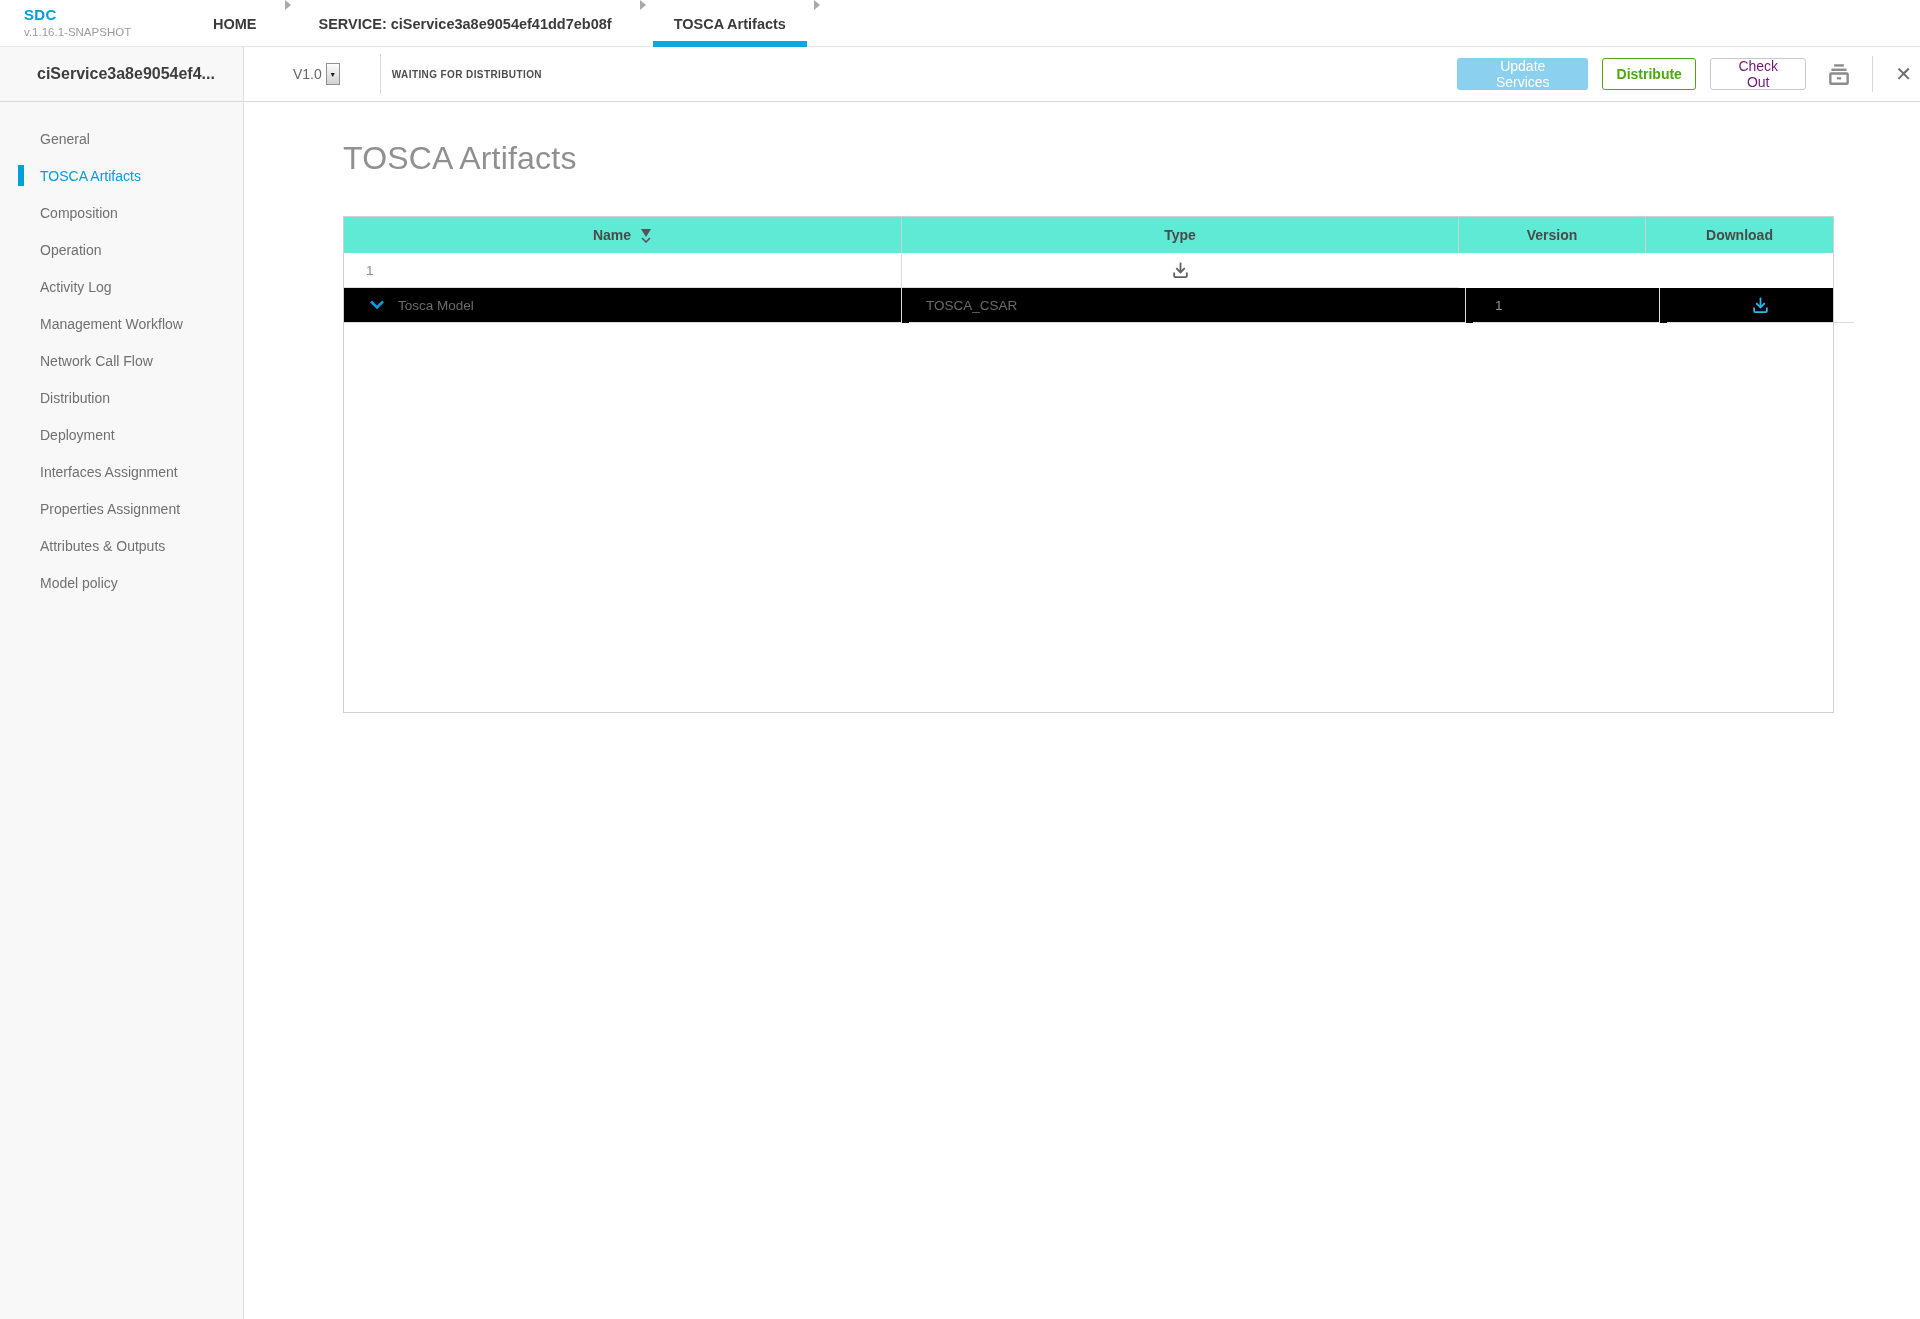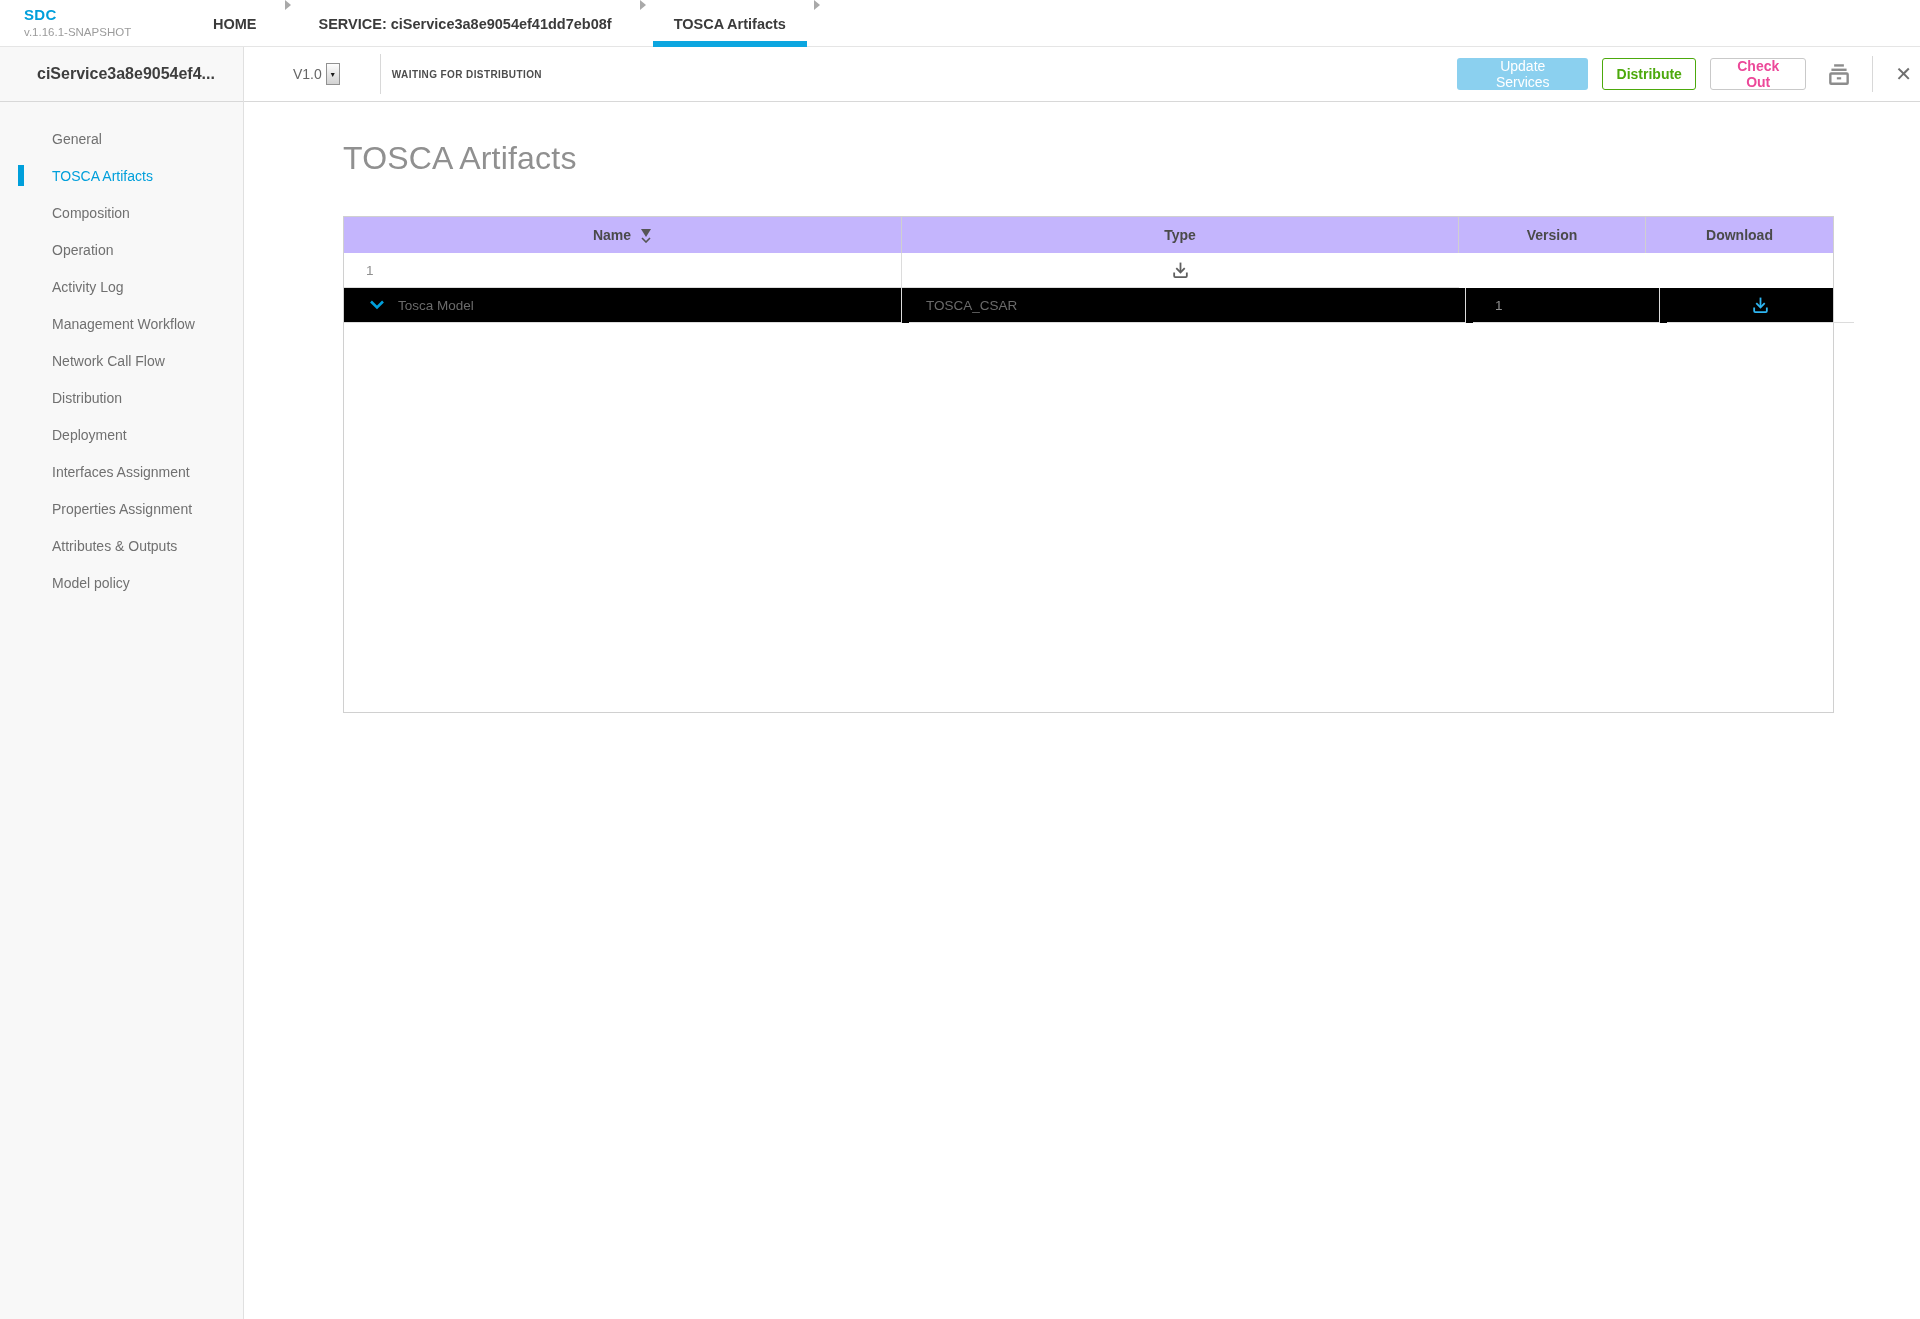--- a/index.html
+++ b/index.html
@@ -21,41 +21,41 @@
   .toolbar { position:absolute; left:243px; top:47px; width:1677px; height:55px; background:#ffffff; border-bottom:1px solid #d8d8d8; display:flex; align-items:center; }
   .version-ctrl { display:flex; align-items:center; margin-left:50px; gap:4px; }
   .version-label { font-size:14px; color:#666666; }
   .spinner { width:14px; height:22px; border:1px solid #919191; background:linear-gradient(#fdfdfd,#d2d2d2); display:flex; align-items:center; justify-content:center; font-size:7px; color:#1a1a1a; cursor:pointer; }
   .vsep { width:1px; height:40px; background:#d8d8d8; margin:0 0 0 40px; }
   .status-text { margin-left:11px; font-size:10px; font-weight:700; letter-spacing:.4px; color:#4d4d4d; }
   .toolbar-actions { margin-left:auto; display:flex; align-items:center; margin-right:8px; }
   .btn { height:32px; border-radius:3px; font-family:"Liberation Sans",sans-serif; font-size:14px; display:flex; align-items:center; justify-content:center; cursor:pointer; padding:0 18px; }
   .btn-primary-disabled { background:#8bd0ef; color:#ffffff; border:none; width:131px; margin-right:14px; cursor:default; }
   .btn-green { background:#ffffff; color:#4ca90c; border:1px solid #4ca90c; font-weight:600; width:94px; margin-right:14px; }
-  .btn-default { background:#ffffff; color:#ec4899; border:1px solid #c9c9c9; font-weight:700; width:96px; margin-right:20px; }
+  .btn-default { background:#ffffff; color:#701a75; border:1px solid #c9c9c9; font-weight:400; width:96px; margin-right:20px; }
   .icon-btn { background:none; border:none; cursor:pointer; display:flex; align-items:center; justify-content:center; padding:0; }
   .printer-btn { margin-right:20px; }
   .actions-sep { width:1px; height:36px; background:#d8d8d8; margin-right:22px; }
   .close-btn { font-size:20px; color:#6f6f6f; line-height:1; }
 
   
   .sidebar { position:absolute; left:0; top:47px; width:244px; height:1272px; background:#f8f8f8; border-right:1px solid #e0e0e0; }
   .sidebar-header { height:55px; border-bottom:1px solid #d8d8d8; display:flex; align-items:center; padding-left:37px; }
   .sidebar-title { font-size:16px; font-weight:700; color:#3e3e3e; white-space:nowrap; }
   .menu { list-style:none; padding-top:18px; }
-  .menu-item { position:relative; height:37px; display:flex; align-items:center; padding-left:52px; font-size:14px; color:#707070; cursor:pointer; }
+  .menu-item { position:relative; height:37px; display:flex; align-items:center; padding-left:40px; font-size:14px; color:#707070; cursor:pointer; }
   .menu-item.active { color:#009fdb; }
   .menu-item.active .active-bar { position:absolute; left:18px; top:8px; width:6px; height:21px; background:#009fdb; }
 
   
   .content { position:absolute; left:244px; top:102px; width:1676px; height:1217px; background:#ffffff; }
   .page-title { position:absolute; left:99px; top:38px; font-size:32px; font-weight:300; color:#909090; letter-spacing:.2px; }
 
   .artifact-table { position:absolute; left:99px; top:114px; width:1491px; height:497px; border:1px solid #d0d0d0; background:#ffffff; }
-  .thead { display:grid; grid-template-columns:558px 557px 187px 187px; height:36px; background:#c4b5fd; }
+  .thead { display:grid; grid-template-columns:558px 557px 187px 187px; height:36px; background:#5eead4; }
   .th { display:flex; align-items:center; justify-content:center; font-size:14px; font-weight:700; color:#4a4a4a; border-right:1px solid #d0d0d0; }
   .th:last-child { border-right:none; }
   .sort-icon { display:flex; flex-direction:column; align-items:center; margin-left:9px; margin-top:1px; }
   .sort-trapezoid { width:9px; height:0; border-top:8px solid #555555; border-left:5px solid transparent; border-right:5px solid transparent; }
   .tr { display:grid; grid-template-columns:558px 557px 187px 187px; height:35px; }
   .tr.odd { background:#ffffff; }
   .tr.even { background:#000000;gap:7px; }
   .td { display:flex; align-items:center; font-size:13.5px; color:#6b6b6b; border-right:1px solid #dcdcdc; border-bottom:1px solid #dcdcdc; }
   .td:last-child { border-right:none; }
   .td-name { padding-left:25px; gap:13px; }

